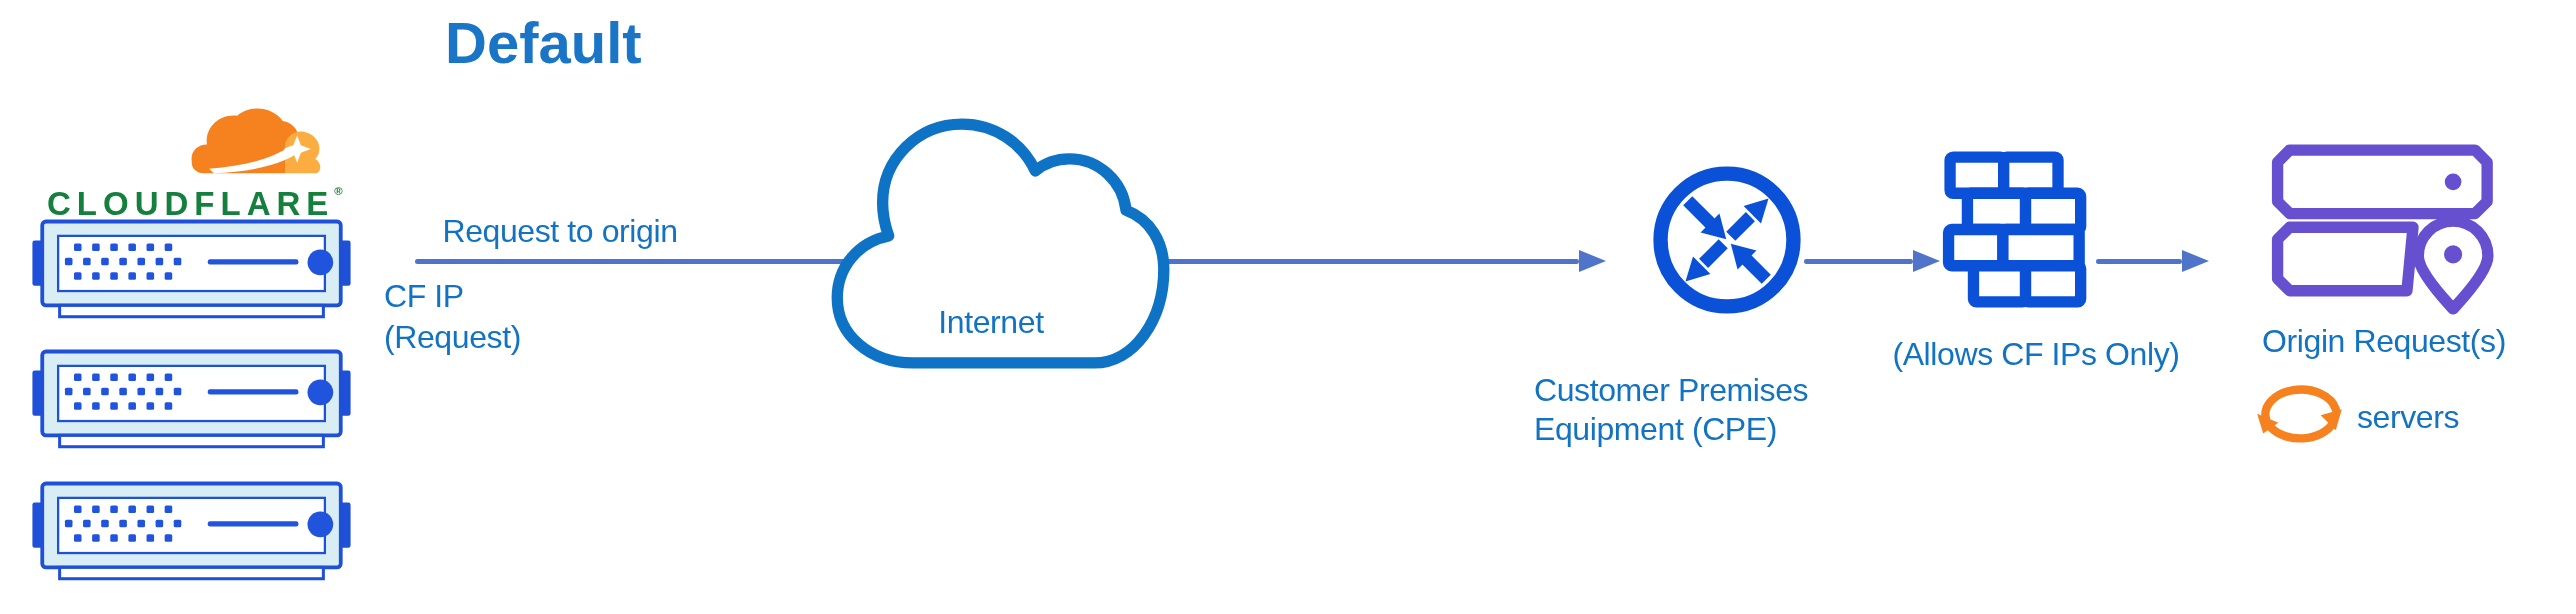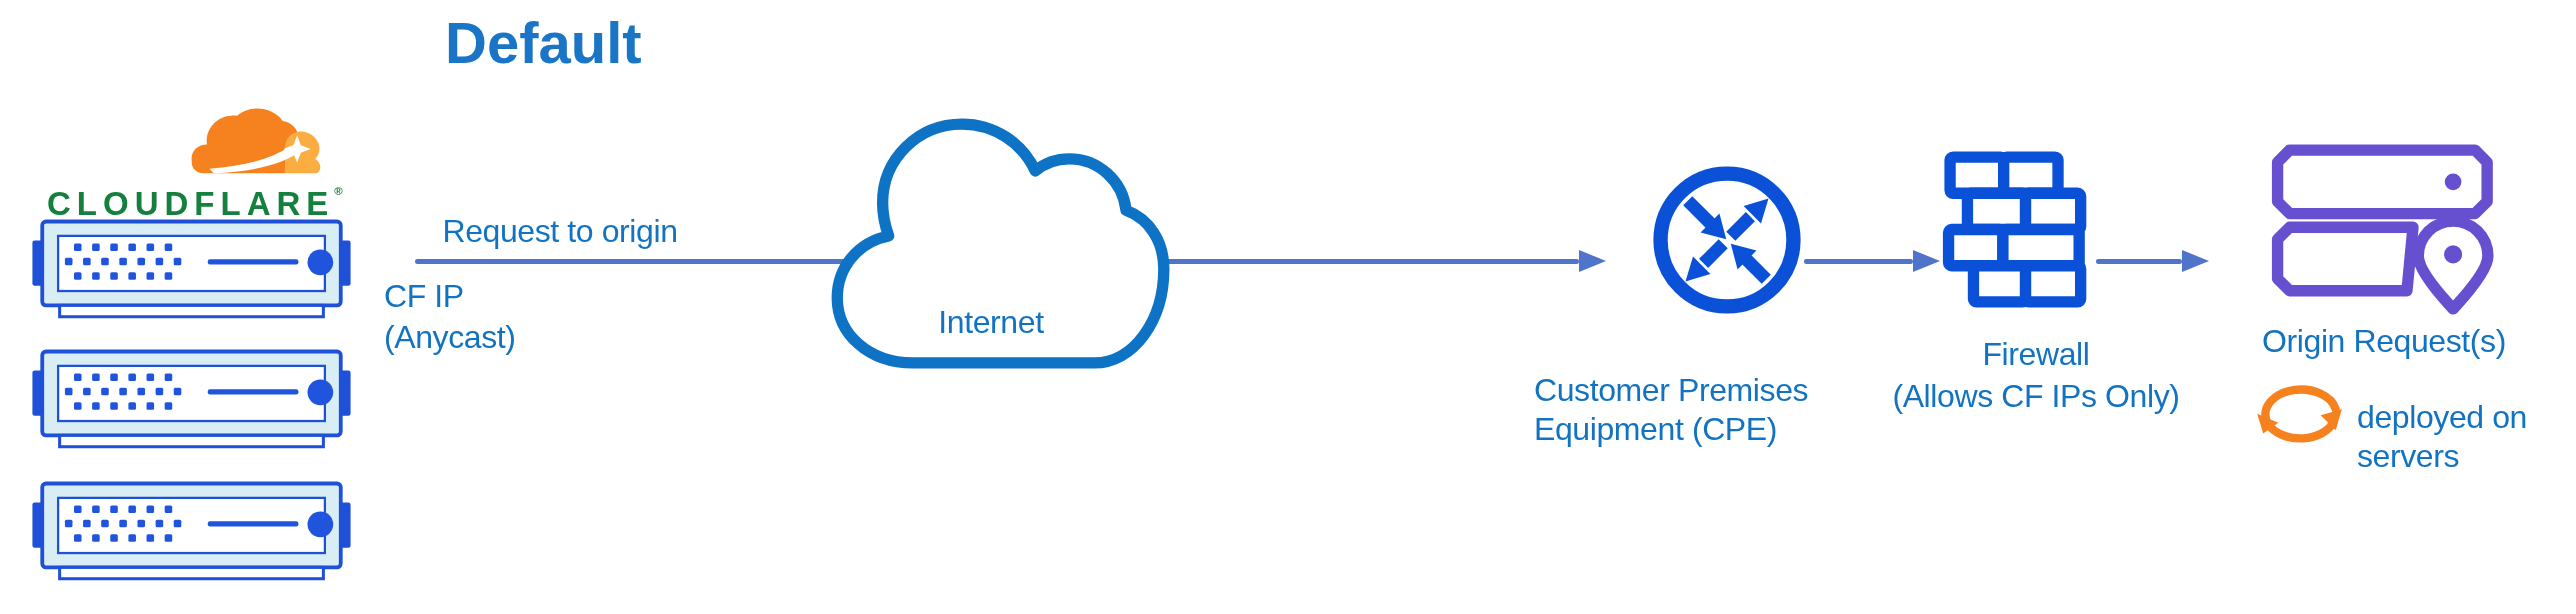--- a/index.html
+++ b/index.html
@@ -135,21 +135,21 @@
   </g>
   <rect x="36" y="113" width="349" height="15" fill="#ffffff" stroke="#1e50d8" stroke-width="4"></rect>
 </svg>
 
 <div class="abs flow-line" style="left:415px;top:259px;width:1164px;z-index:1;"></div>
 <div class="abs arrowhead" style="left:1579px;top:250px;z-index:1;"></div>
 
 <div class="abs label centered" style="left:560px;top:212px;">Request to origin</div>
 <div class="abs label" style="left:384px;top:276px;line-height:41px;">
   <div>CF IP</div>
-  <div>(Anycast)</div>
+  <div>(Request)</div>
 </div>
 
 <svg class="abs" style="left:822px;top:112px;z-index:2;" width="348" height="257" viewBox="0 0 460 340">
   <path d="M 360 332 H 120 C 62 332 20 294 20 246 C 20 205 48 172 88 164 C 83 150 80 136 80 120 C 80 62 127 16 185 16 C 228 16 265 41 282 78 C 294 68 310 62 327 62 C 366 62 398 92 402 130 C 434 142 452 172 452 208 C 452 276 412 332 360 332 Z" fill="#ffffff" stroke="#0e73c4" stroke-width="15" stroke-linejoin="round"></path>
 </svg>
 <div class="abs label centered" style="left:991px;top:303px;z-index:3;">Internet</div>
 
 <svg class="abs" style="left:1653px;top:166px;" width="148" height="148" viewBox="0 0 196 196">
   <circle cx="98" cy="98" r="88" fill="#ffffff" stroke="#0b51d8" stroke-width="19"></circle>
   <g stroke="#0b51d8" stroke-width="17">
@@ -179,21 +179,20 @@
     <rect x="83" y="8" width="72" height="48" rx="4"></rect>
     <rect x="35" y="56" width="77" height="48" rx="4"></rect>
     <rect x="112" y="56" width="73" height="48" rx="4"></rect>
     <rect x="10" y="104" width="72" height="48" rx="4"></rect>
     <rect x="82" y="104" width="101" height="48" rx="4"></rect>
     <rect x="43" y="152" width="69" height="48" rx="4"></rect>
     <rect x="112" y="152" width="73" height="48" rx="4"></rect>
   </g>
 </svg>
 <div class="abs label centered" style="left:2036px;top:333px;line-height:42px;">
-  <div>Firewall</div>
   <div>(Allows CF IPs Only)</div>
 </div>
 
 <div class="abs flow-line" style="left:2096px;top:259px;width:86px;"></div>
 <div class="abs arrowhead" style="left:2182px;top:250px;"></div>
 
 <svg class="abs" style="left:2270px;top:144px;" width="227" height="174" viewBox="0 0 300 230">
   <g fill="#ffffff" stroke="#6650cf" stroke-width="15" stroke-linejoin="round">
     <path d="M 26 8 L 271 8 L 287 24 L 287 76 L 271 92 L 26 92 L 10 76 L 10 24 Z"></path>
     <path d="M 26 110 L 189 110 L 181 194 L 26 194 L 10 178 L 10 126 Z"></path>
@@ -208,16 +207,15 @@
   <g fill="none" stroke="#f6821f" stroke-width="11" stroke-linecap="round">
     <path d="M 12 50 A 47 33 0 0 1 104 36"></path>
     <path d="M 18 60 A 47 33 0 0 0 100 55"></path>
   </g>
   <g fill="#f6821f">
     <polygon points="8,68 0,42 28,54"></polygon>
     <polygon points="112,36 84,44 104,64"></polygon>
   </g>
 </svg>
 <div class="abs label" style="left:2357px;top:398px;">
-  <div>deployed on</div>
   <div>servers</div>
 </div>
 
 
 </body></html>

